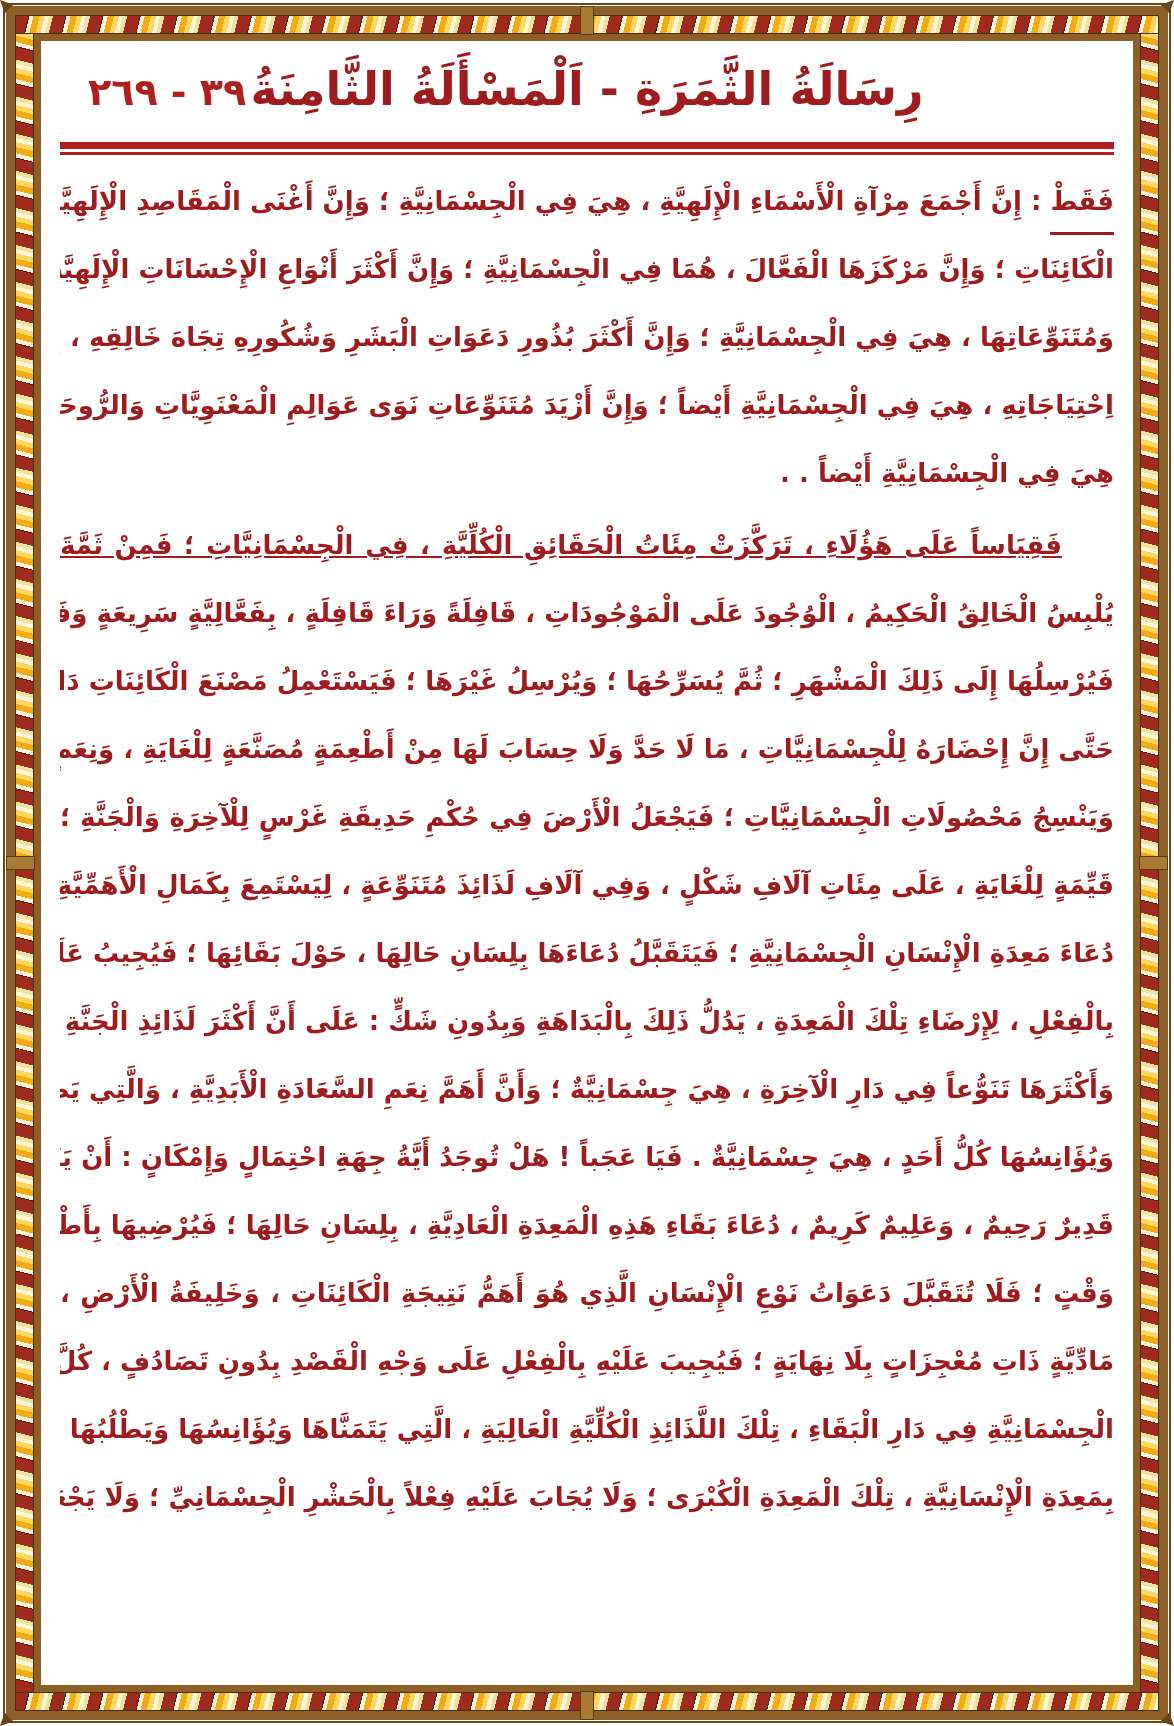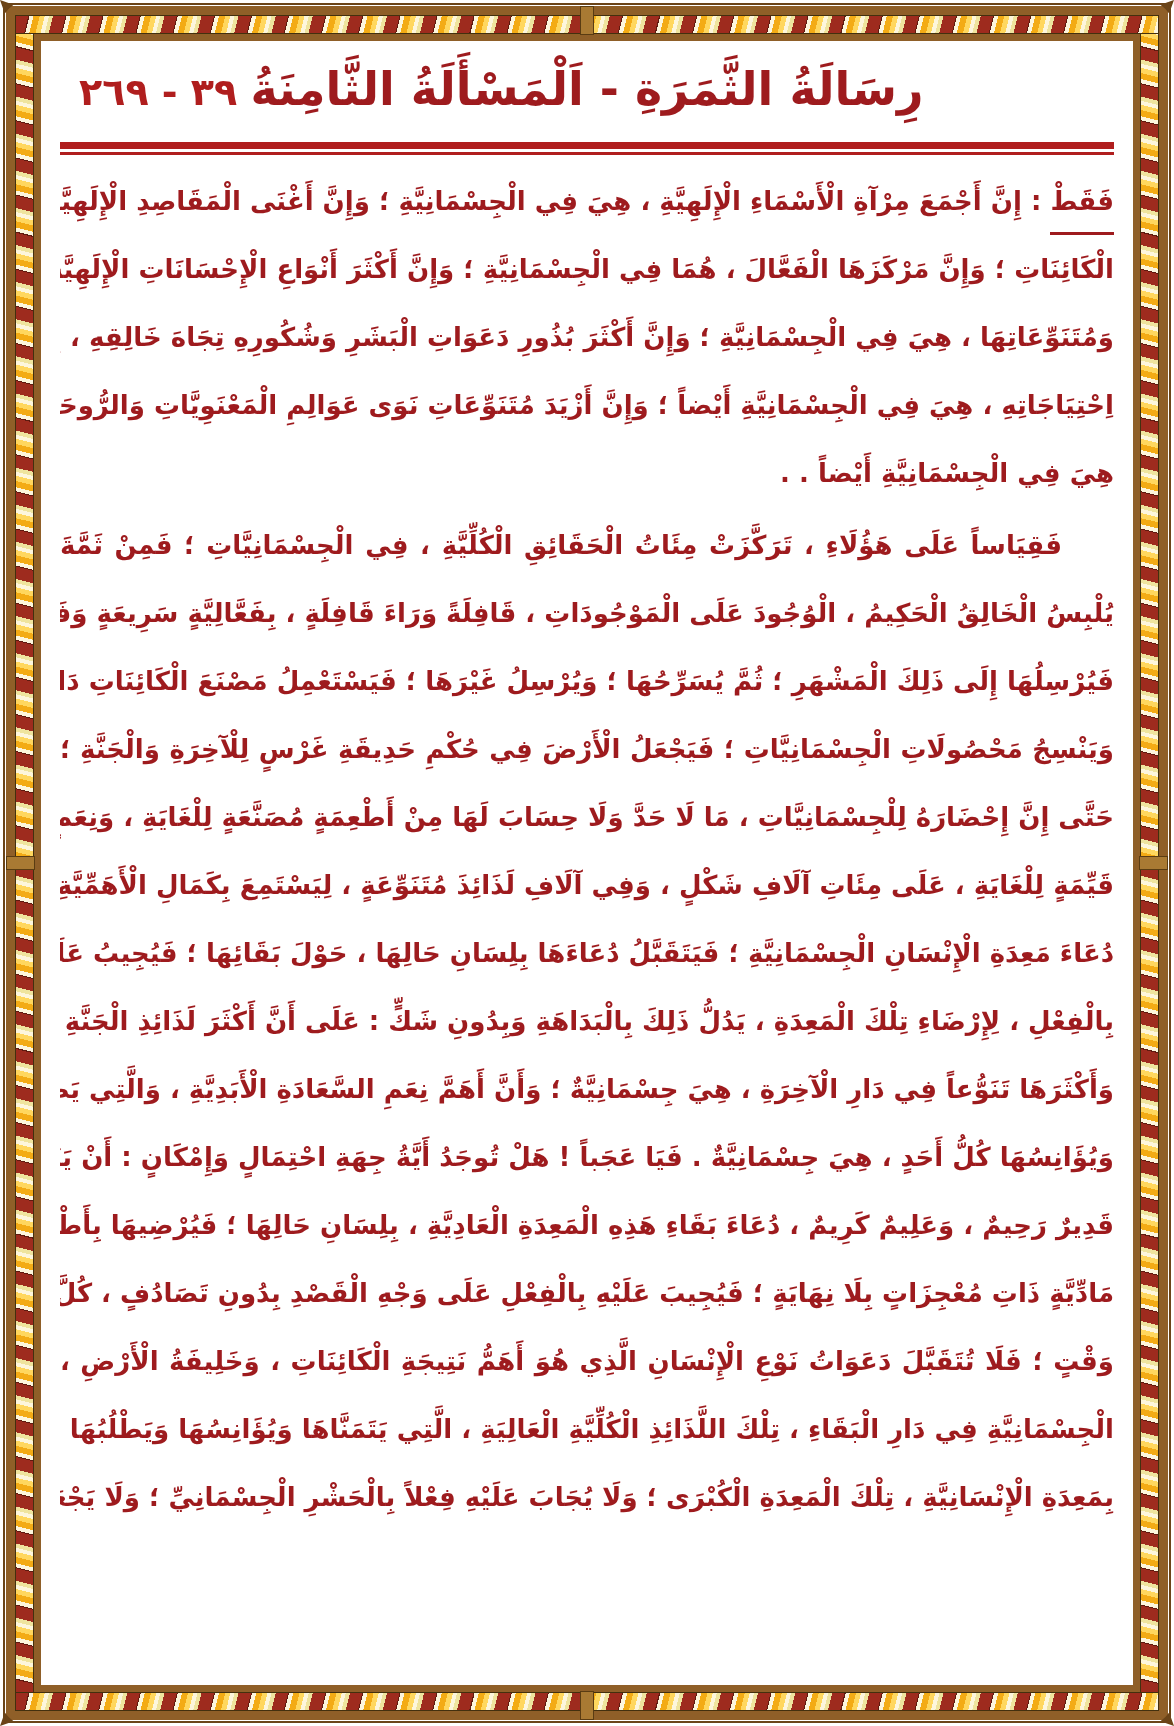--- a/index.html
+++ b/index.html
@@ -36,41 +36,41 @@
   .tab{position:absolute;background:#a97a33;border:1px solid #5a3c12;box-sizing:border-box;pointer-events:none;}
   .tab.t{top:6px;height:29px;width:14px;left:calc(50% - 7px);}
   .tab.b{bottom:6px;height:29px;width:14px;left:calc(50% - 7px);}
   .tab.l{left:6px;width:29px;height:14px;top:calc(50% - 7px);}
   .tab.r{right:6px;width:29px;height:14px;top:calc(50% - 7px);}
 
   
   .content{position:absolute;inset:42px;padding:10px 18px 0 18px;direction:rtl;}
   .header{position:relative;height:84px;}
   .page-num{
-    position:absolute;left:19px;top:18px;direction:rtl;
+    position:absolute;left:28px;top:18px;direction:rtl;
     font-weight:bold;font-size:38px;letter-spacing:2px;color:var(--rule-red,#b01e1e);
   }
   .title{
     text-align:center;padding-top:10px;
     font-weight:bold;font-size:46px;color:var(--text-red,#9e1b1e);
   }
   .rules{margin-top:6px;}
   .rule-thick{height:7px;background:var(--rule-red,#b01e1e);}
   .rule-thin{height:3px;margin-top:3px;background:var(--rule-red,#b01e1e);}
 
   .body-text{margin-top:12px;color:var(--text-red,#9e1b1e);font-weight:bold;font-size:26px;}
   .para{margin:0;}
   .para + .para{margin-top:4px;}
   .tline{
     direction:rtl;white-space:nowrap;overflow:hidden;
     height:68px;line-height:68px;
     text-align:justify;text-align-last:justify;
   }
   .tline.short{text-align:left;text-align-last:right;}
-  .tline.indent{padding-right:52px;}
+  .tline.indent{padding-right:52px;text-decoration:underline;}
   .lead{border-bottom:3px solid var(--text-red,#9e1b1e);padding-bottom:16px;}
 </style>
 </head>
 <body style="--text-red: #9e1b1e; --rule-red: #b01e1e;">
 
 <div class="frame-outer-line"></div>
 <div class="frame-brown-outer"></div>
 <div class="frame-dark-a"></div>
 <div class="chain top"></div>
 <div class="chain bottom"></div>
@@ -101,27 +101,27 @@
         <div class="tline"><span class="lead">فَقَطْ</span> : إِنَّ أَجْمَعَ مِرْآةِ الْأَسْمَاءِ الْإِلَهِيَّةِ ، هِيَ فِي الْجِسْمَانِيَّةِ ؛ وَإِنَّ أَغْنَى الْمَقَاصِدِ الْإِلَهِيَّةِ فِي خِلْقَةِ</div>
         <div class="tline">الْكَائِنَاتِ ؛ وَإِنَّ مَرْكَزَهَا الْفَعَّالَ ، هُمَا فِي الْجِسْمَانِيَّةِ ؛ وَإِنَّ أَكْثَرَ أَنْوَاعِ الْإِحْسَانَاتِ الْإِلَهِيَّةِ</div>
         <div class="tline">وَمُتَنَوِّعَاتِهَا ، هِيَ فِي الْجِسْمَانِيَّةِ ؛ وَإِنَّ أَكْثَرَ بُذُورِ دَعَوَاتِ الْبَشَرِ وَشُكُورِهِ تِجَاهَ خَالِقِهِ ، بِأَلْسِنَةِ</div>
         <div class="tline">اِحْتِيَاجَاتِهِ ، هِيَ فِي الْجِسْمَانِيَّةِ أَيْضاً ؛ وَإِنَّ أَزْيَدَ مُتَنَوِّعَاتِ نَوَى عَوَالِمِ الْمَعْنَوِيَّاتِ وَالرُّوحَانِيَّاتِ ،</div>
         <div class="tline short">هِيَ فِي الْجِسْمَانِيَّةِ أَيْضاً . .</div>
       </div>
       <div class="para">
         <div class="tline indent">فَقِيَاساً عَلَى هَؤُلَاءِ ، تَرَكَّزَتْ مِئَاتُ الْحَقَائِقِ الْكُلِّيَّةِ ، فِي الْجِسْمَانِيَّاتِ ؛ فَمِنْ ثَمَّةَ</div>
         <div class="tline">يُلْبِسُ الْخَالِقُ الْحَكِيمُ ، الْوُجُودَ عَلَى الْمَوْجُودَاتِ ، قَافِلَةً وَرَاءَ قَافِلَةٍ ، بِفَعَّالِيَّةٍ سَرِيعَةٍ وَفَزِيعَةٍ</div>
         <div class="tline">فَيُرْسِلُهَا إِلَى ذَلِكَ الْمَشْهَرِ ؛ ثُمَّ يُسَرِّحُهَا ؛ وَيُرْسِلُ غَيْرَهَا ؛ فَيَسْتَعْمِلُ مَصْنَعَ الْكَائِنَاتِ دَائِماً ؛</div>
+        <div class="tline">حَتَّى إِنَّ إِحْضَارَهُ لِلْجِسْمَانِيَّاتِ ، مَا لَا حَدَّ وَلَا حِسَابَ لَهَا مِنْ أَطْعِمَةٍ مُصَنَّعَةٍ لِلْغَايَةِ ، وَنِعَمٍ</div>
         <div class="tline">وَيَنْسِجُ مَحْصُولَاتِ الْجِسْمَانِيَّاتِ ؛ فَيَجْعَلُ الْأَرْضَ فِي حُكْمِ حَدِيقَةِ غَرْسٍ لِلْآخِرَةِ وَالْجَنَّةِ ؛</div>
-        <div class="tline">حَتَّى إِنَّ إِحْضَارَهُ لِلْجِسْمَانِيَّاتِ ، مَا لَا حَدَّ وَلَا حِسَابَ لَهَا مِنْ أَطْعِمَةٍ مُصَنَّعَةٍ لِلْغَايَةِ ، وَنِعَمٍ</div>
         <div class="tline">قَيِّمَةٍ لِلْغَايَةِ ، عَلَى مِئَاتِ آلَافِ شَكْلٍ ، وَفِي آلَافِ لَذَائِذَ مُتَنَوِّعَةٍ ، لِيَسْتَمِعَ بِكَمَالِ الْأَهَمِّيَّةِ</div>
         <div class="tline">دُعَاءَ مَعِدَةِ الْإِنْسَانِ الْجِسْمَانِيَّةِ ؛ فَيَتَقَبَّلُ دُعَاءَهَا بِلِسَانِ حَالِهَا ، حَوْلَ بَقَائِهَا ؛ فَيُجِيبُ عَلَيْهِ</div>
         <div class="tline">بِالْفِعْلِ ، لِإِرْضَاءِ تِلْكَ الْمَعِدَةِ ، يَدُلُّ ذَلِكَ بِالْبَدَاهَةِ وَبِدُونِ شَكٍّ : عَلَى أَنَّ أَكْثَرَ لَذَائِذِ الْجَنَّةِ ،</div>
         <div class="tline">وَأَكْثَرَهَا تَنَوُّعاً فِي دَارِ الْآخِرَةِ ، هِيَ جِسْمَانِيَّةٌ ؛ وَأَنَّ أَهَمَّ نِعَمِ السَّعَادَةِ الْأَبَدِيَّةِ ، وَالَّتِي يَطْلُبُهَا</div>
         <div class="tline">وَيُؤَانِسُهَا كُلُّ أَحَدٍ ، هِيَ جِسْمَانِيَّةٌ . فَيَا عَجَباً ! هَلْ تُوجَدُ أَيَّةُ جِهَةِ احْتِمَالٍ وَإِمْكَانٍ : أَنْ يَتَقَبَّلَ</div>
         <div class="tline">قَدِيرٌ رَحِيمٌ ، وَعَلِيمٌ كَرِيمٌ ، دُعَاءَ بَقَاءِ هَذِهِ الْمَعِدَةِ الْعَادِيَّةِ ، بِلِسَانِ حَالِهَا ؛ فَيُرْضِيهَا بِأَطْعِمَةٍ</div>
+        <div class="tline">وَقْتٍ ؛ فَلَا تُتَقَبَّلَ دَعَوَاتُ نَوْعِ الْإِنْسَانِ الَّذِي هُوَ أَهَمُّ نَتِيجَةِ الْكَائِنَاتِ ، وَخَلِيفَةُ الْأَرْضِ ،</div>
         <div class="tline">مَادِّيَّةٍ ذَاتِ مُعْجِزَاتٍ بِلَا نِهَايَةٍ ؛ فَيُجِيبَ عَلَيْهِ بِالْفِعْلِ عَلَى وَجْهِ الْقَصْدِ بِدُونِ تَصَادُفٍ ، كُلَّ</div>
-        <div class="tline">وَقْتٍ ؛ فَلَا تُتَقَبَّلَ دَعَوَاتُ نَوْعِ الْإِنْسَانِ الَّذِي هُوَ أَهَمُّ نَتِيجَةِ الْكَائِنَاتِ ، وَخَلِيفَةُ الْأَرْضِ ،</div>
         <div class="tline">الْجِسْمَانِيَّةِ فِي دَارِ الْبَقَاءِ ، تِلْكَ اللَّذَائِذِ الْكُلِّيَّةِ الْعَالِيَةِ ، الَّتِي يَتَمَنَّاهَا وَيُؤَانِسُهَا وَيَطْلُبُهَا فِطْرَةً</div>
         <div class="tline">بِمَعِدَةِ الْإِنْسَانِيَّةِ ، تِلْكَ الْمَعِدَةِ الْكُبْرَى ؛ وَلَا يُجَابَ عَلَيْهِ فِعْلاً بِالْحَشْرِ الْجِسْمَانِيِّ ؛ وَلَا يَجْعَلَهُ</div>
       </div>
     </div>
 </div>
 
 </body></html>

